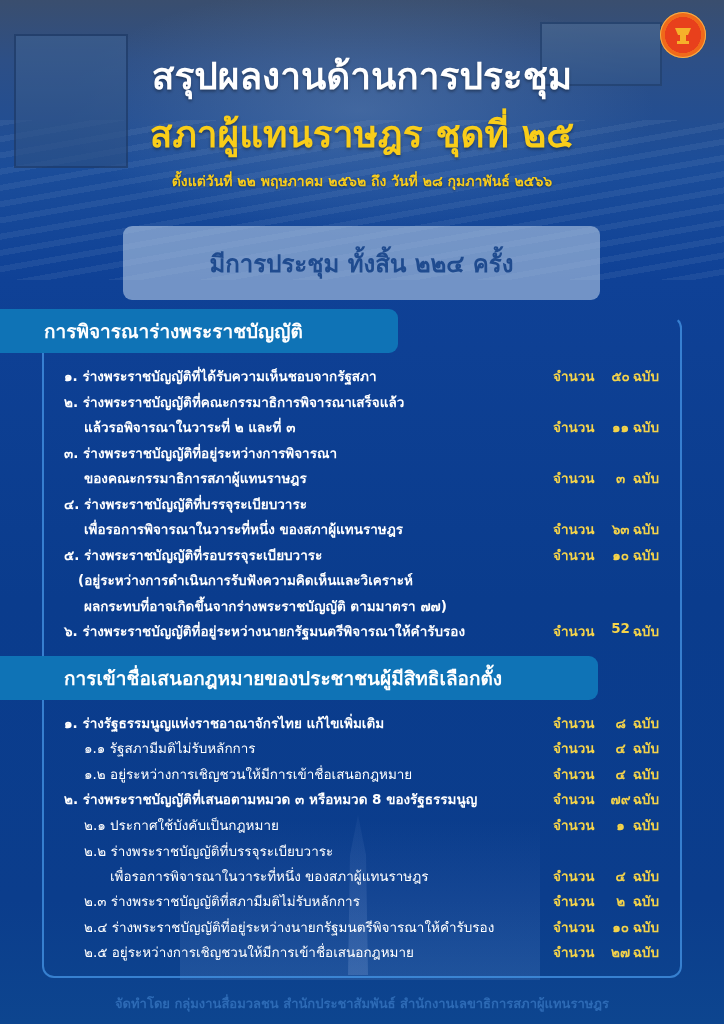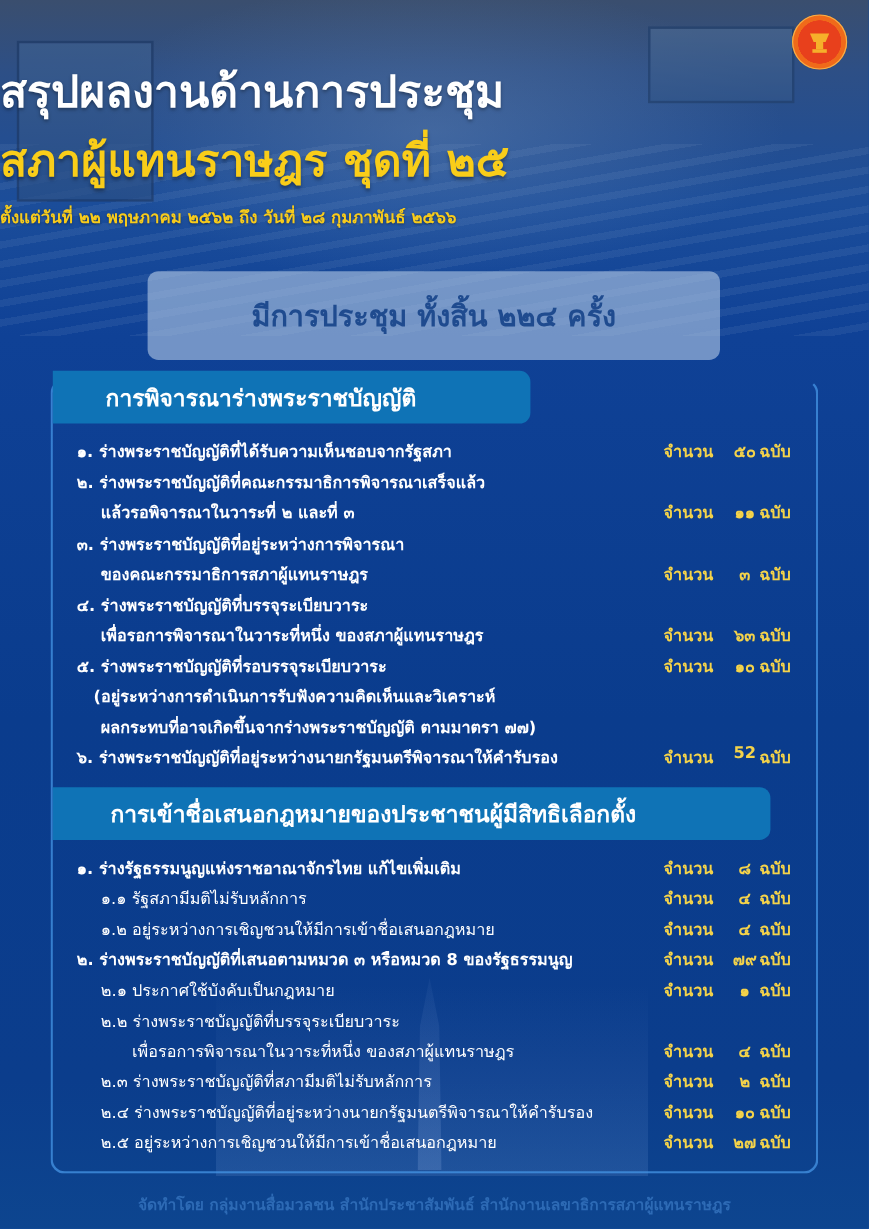--- a/index.html
+++ b/index.html
@@ -41,21 +41,21 @@
 
   .logo {
     position: absolute; left: 660px; top: 12px; width: 46px; height: 46px; border-radius: 50%;
     background: radial-gradient(circle at 50% 50%, #e8401c 0 55%, #f06a1a 56% 80%, #f8a21a 81% 100%);
     box-shadow: 0 0 0 1px #f3b14a inset;
     display: flex; align-items: center; justify-content: center;
   }
   .logo svg { width: 28px; height: 28px; }
 
   .title1, .title2, .subtitle {
-    position: absolute; left: 0; right: 0; margin: 0;
+    position: absolute; left: 0; right: 0; text-align: center; margin: 0;
   }
   .title1 {
     top: 46px; font-size: 37px; color: #ffffff; font-weight: bold;
     text-shadow: 0 2px 3px rgba(0,0,0,0.35);
   }
   .title2 {
     top: 104px; font-size: 37px; color: #f9cd19; font-weight: bold;
     text-shadow: 0 2px 3px rgba(0,0,0,0.35);
   }
   .subtitle {
@@ -73,21 +73,21 @@
 
   .frame {
     position: absolute; left: 42px; top: 316px; width: 640px; height: 662px;
     border: 2px solid rgba(70,150,230,0.75); border-radius: 12px;
     border-top-color: transparent;
     box-sizing: border-box;
   }
   .section-header {
     position: absolute; left: 0; height: 44px; border-radius: 0 9px 9px 0;
     background: #0f73b6;
-    display: flex; align-items: center; margin-left: 44px;
+    display: flex; align-items: center;
   }
   .section-header span {
     color: #ffffff; font-size: 19px; font-weight: bold; padding-left: 44px; white-space: nowrap;
   }
   #sec1 { top: 309px; width: 398px; }
   #sec2 { top: 656px; width: 598px; }
 
   .row {
     position: absolute; left: 0; right: 0; height: 24px;
     font-size: 13.5px; color: #ffffff; white-space: nowrap;
@@ -199,21 +199,21 @@
 <div class="row bold" style="top:620px">
   <span class="label lv0">๖. ร่างพระราชบัญญัติที่อยู่ระหว่างนายกรัฐมนตรีพิจารณาให้คำรับรอง</span>
   <span class="count">
       <span class="w">จำนวน</span>
       <span class="n">52</span>
       <span class="u">ฉบับ</span>
     </span>
 </div>
 
 <div class="section-header" id="sec2">
-  <span style="padding-left:48px">การเข้าชื่อเสนอกฎหมายของประชาชนผู้มีสิทธิเลือกตั้ง</span>
+  <span style="padding-left:64px">การเข้าชื่อเสนอกฎหมายของประชาชนผู้มีสิทธิเลือกตั้ง</span>
 </div>
 
 <div class="row bold" style="top:712px">
   <span class="label lv0">๑. ร่างรัฐธรรมนูญแห่งราชอาณาจักรไทย แก้ไขเพิ่มเติม</span>
   <span class="count">
       <span class="w">จำนวน</span>
       <span class="n">๘</span>
       <span class="u">ฉบับ</span>
     </span>
 </div>

